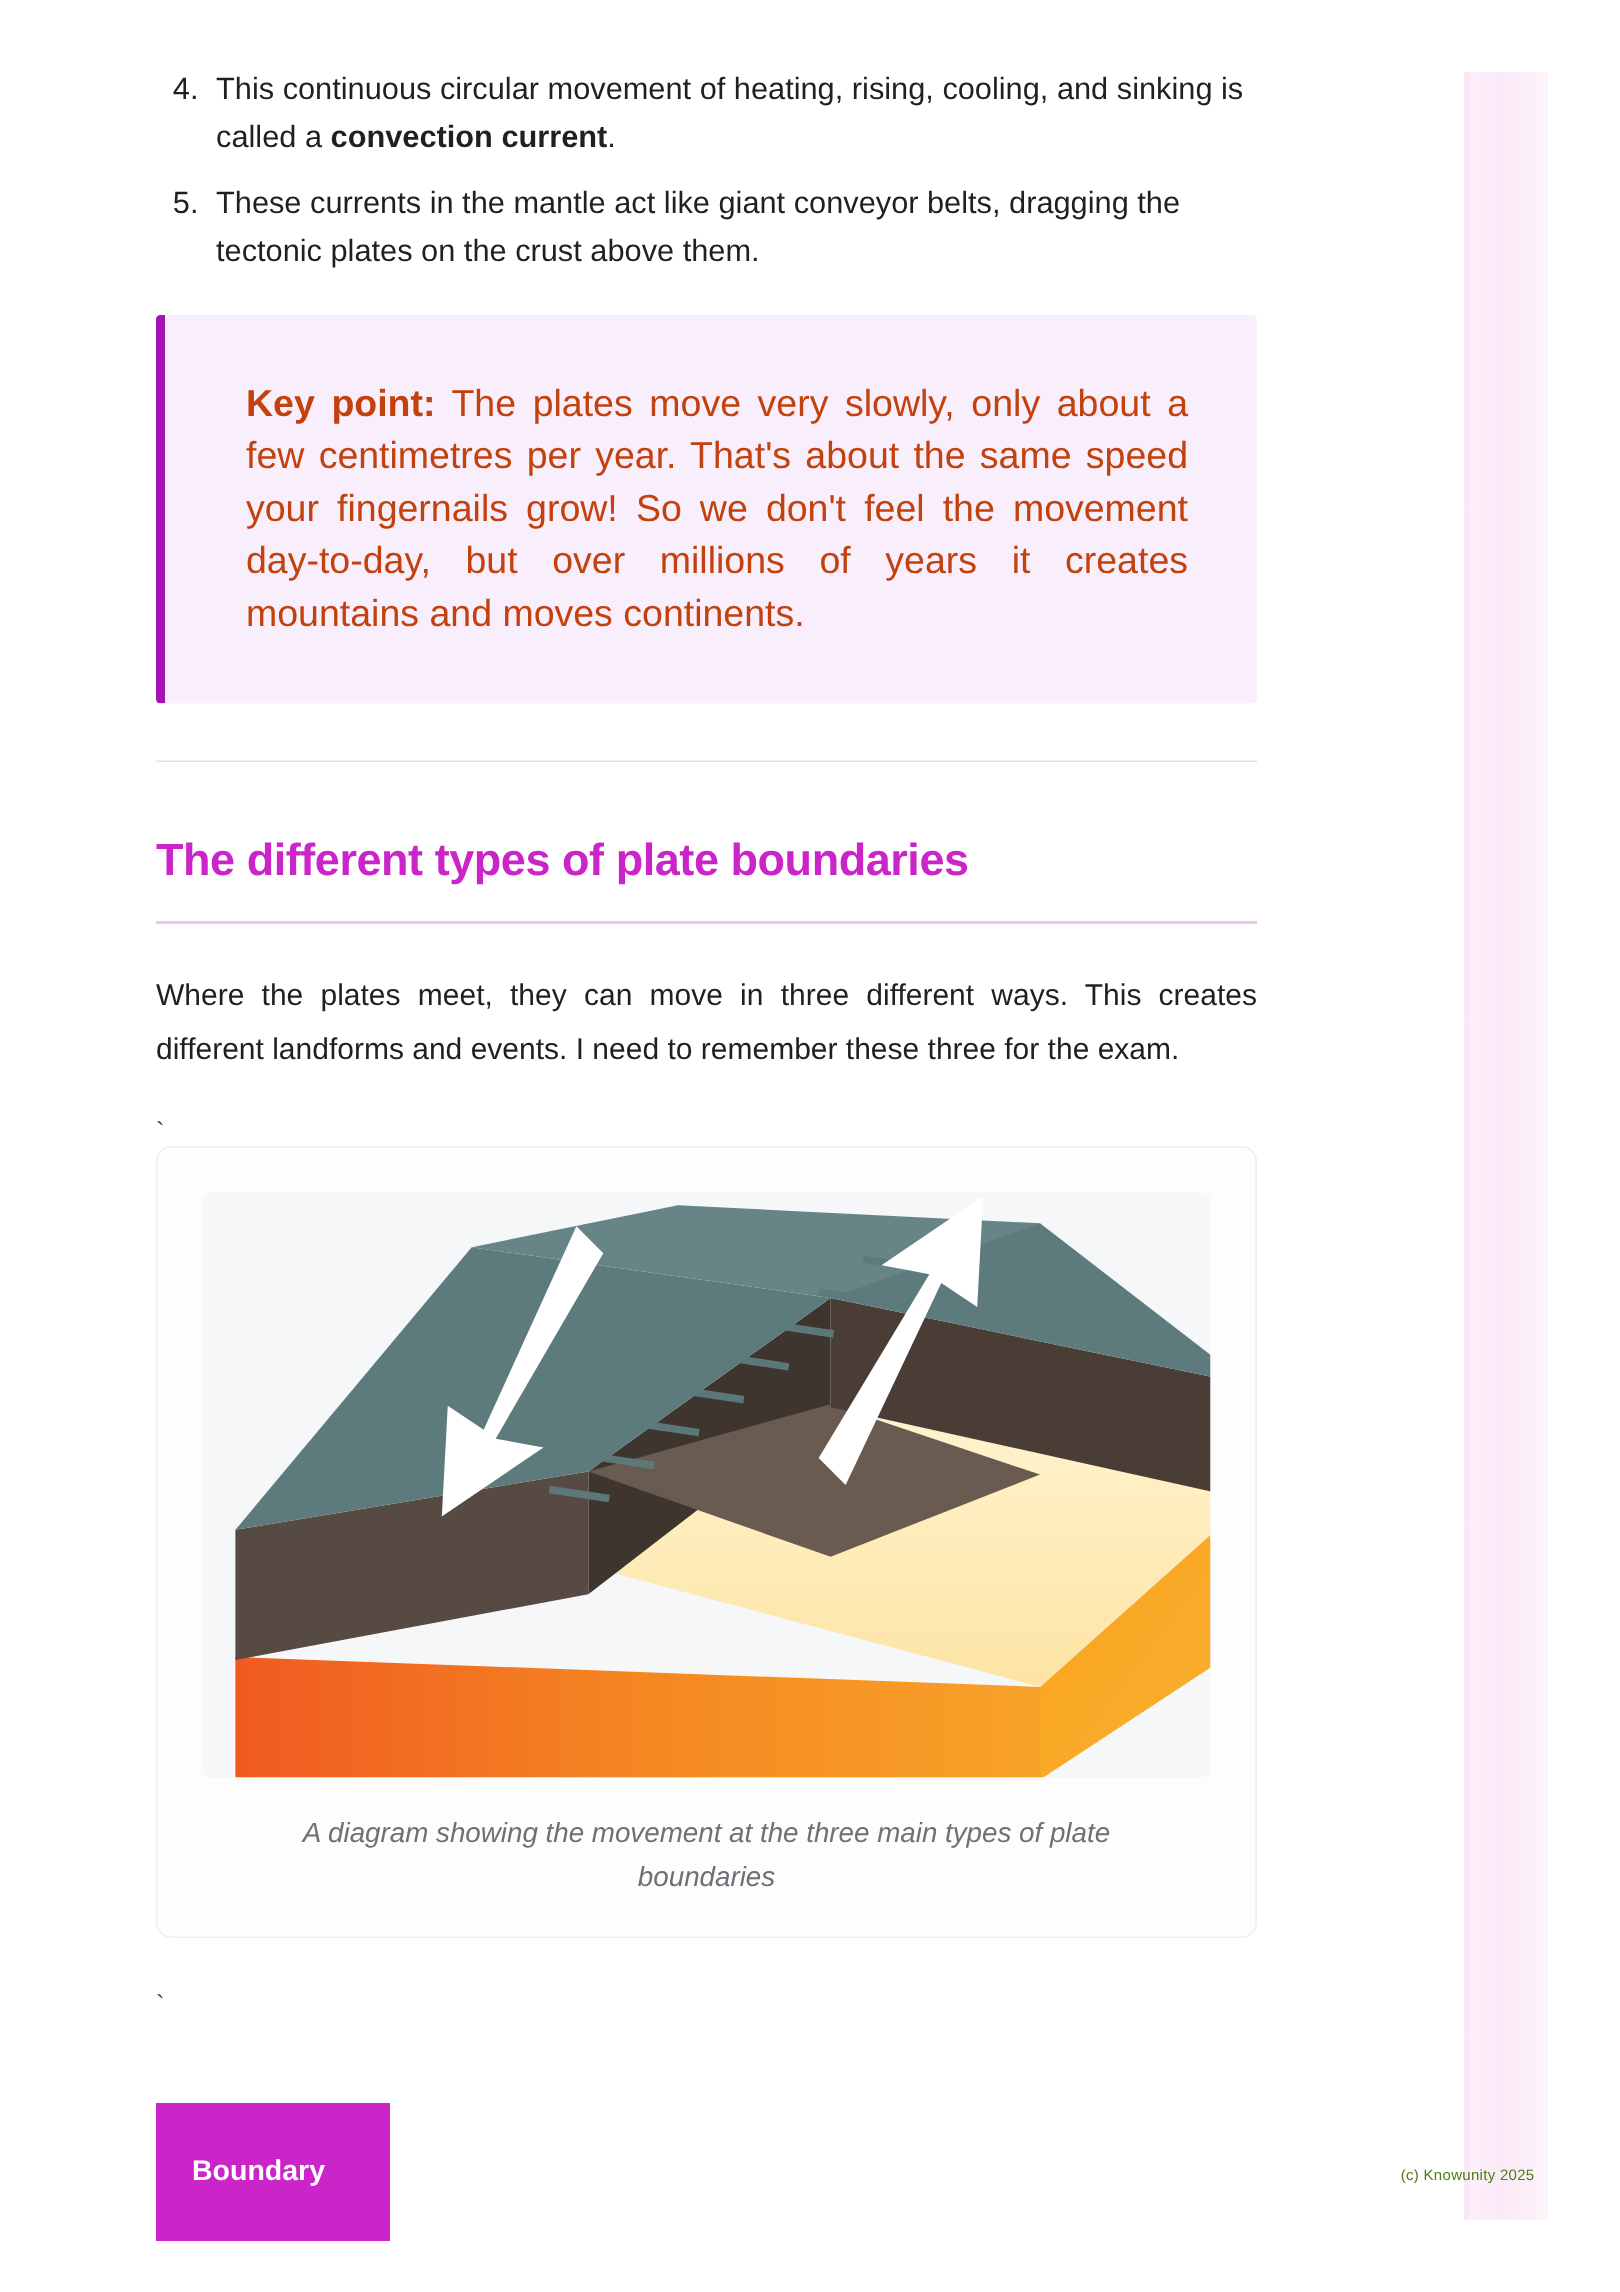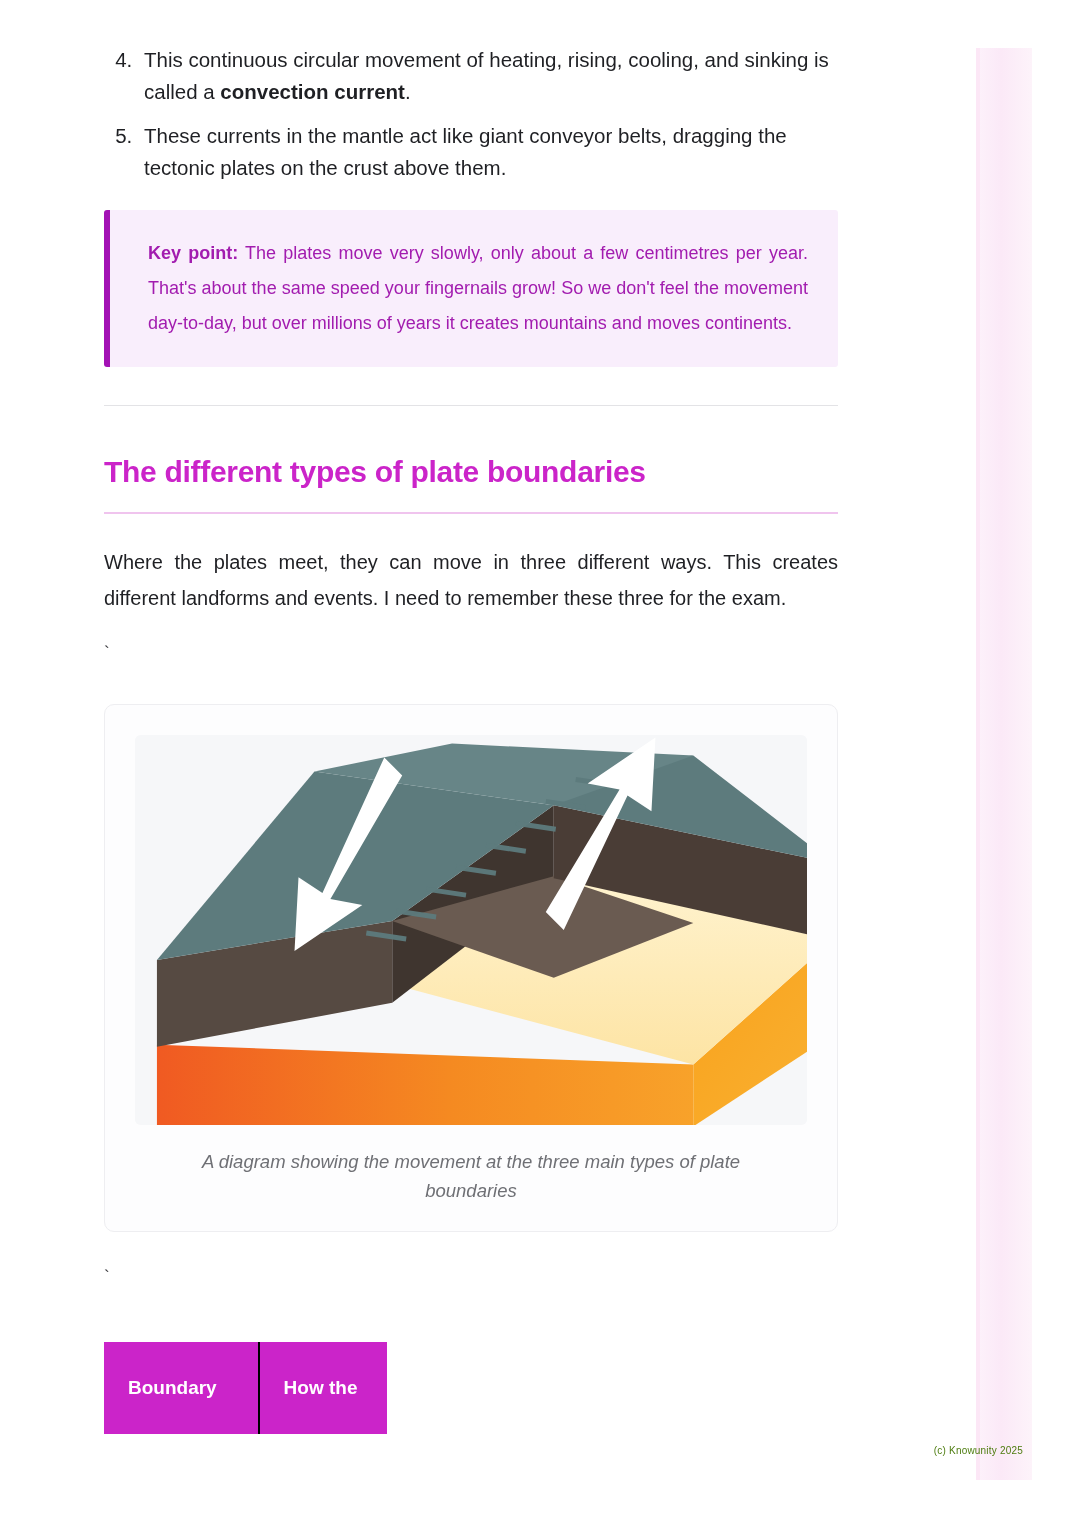--- a/index.html
+++ b/index.html
@@ -65,24 +65,24 @@
   ol.steps li b { font-weight: bold; }
 
   .keypoint {
     margin-top: 26px;
     background: #f9eefc;
     border-left: 6px solid #a312b5;
     padding: 26px 30px 26px 38px;
     border-radius: 3px;
   }
   .keypoint p {
-    margin: 0;
-    font-size: 18px;
+    margin: 16px;
+    font-size: 25px;
     line-height: 35px;
-    color: #a21caf;
+    color: #c2410c;
     text-align: justify;
   }
   .keypoint .kp-label { font-weight: bold; }
 
   .divider {
     margin: 38px 0 0 0;
     border: 0;
     border-top: 1px solid #e3e3e6;
   }
 
@@ -111,21 +111,20 @@
 
   .tick-line {
     margin: 28px 0 0 0;
     font-size: 17px;
     color: #3b3b3f;
     line-height: 18px;
     height: 18px;
   }
 
   .figure {
-    margin-top: 42px;
     border: 1px solid #eeeef1;
     border-radius: 10px;
     background: #fdfdfe;
     padding: 30px 30px 26px 30px;
   }
   .figure-img {
     width: 100%;
     height: 390px;
     background: #f6f7f9;
     border-radius: 6px;
@@ -150,21 +149,21 @@
   .th-cell {
     background: #cb24c9;
     color: #ffffff;
     font-weight: bold;
     font-size: 19px;
     line-height: 24px;
     padding: 22px 24px;
     height: 92px;
     display: flex;
     align-items: center;
-    border-right: 2px solid #000000;
+    border-right: 4px solid #000000;
   }
   .th-cell:last-child { border-right: 0; }
   .c0 { width: 21.2%; }
   .c1 { width: 17.3%; }
   .c2 { width: 38.2%; }
   .c3 { width: 23.3%; }
 </style>
 </head>
 <body>
 
@@ -248,17 +247,16 @@
           </g>
         </svg>
       </div>
       <div class="figure-caption">A diagram showing the movement at the three main types of plate boundaries</div>
     </div>
 
     <div class="tick-line" style="margin-top:36px">`</div>
 
     <div class="table-wrap">
       <div class="th-cell c0">Boundary</div>
-      <div class="th-cell c1">How the</div>
     </div>
 
   </div>
 </div>
 
 </body></html>

